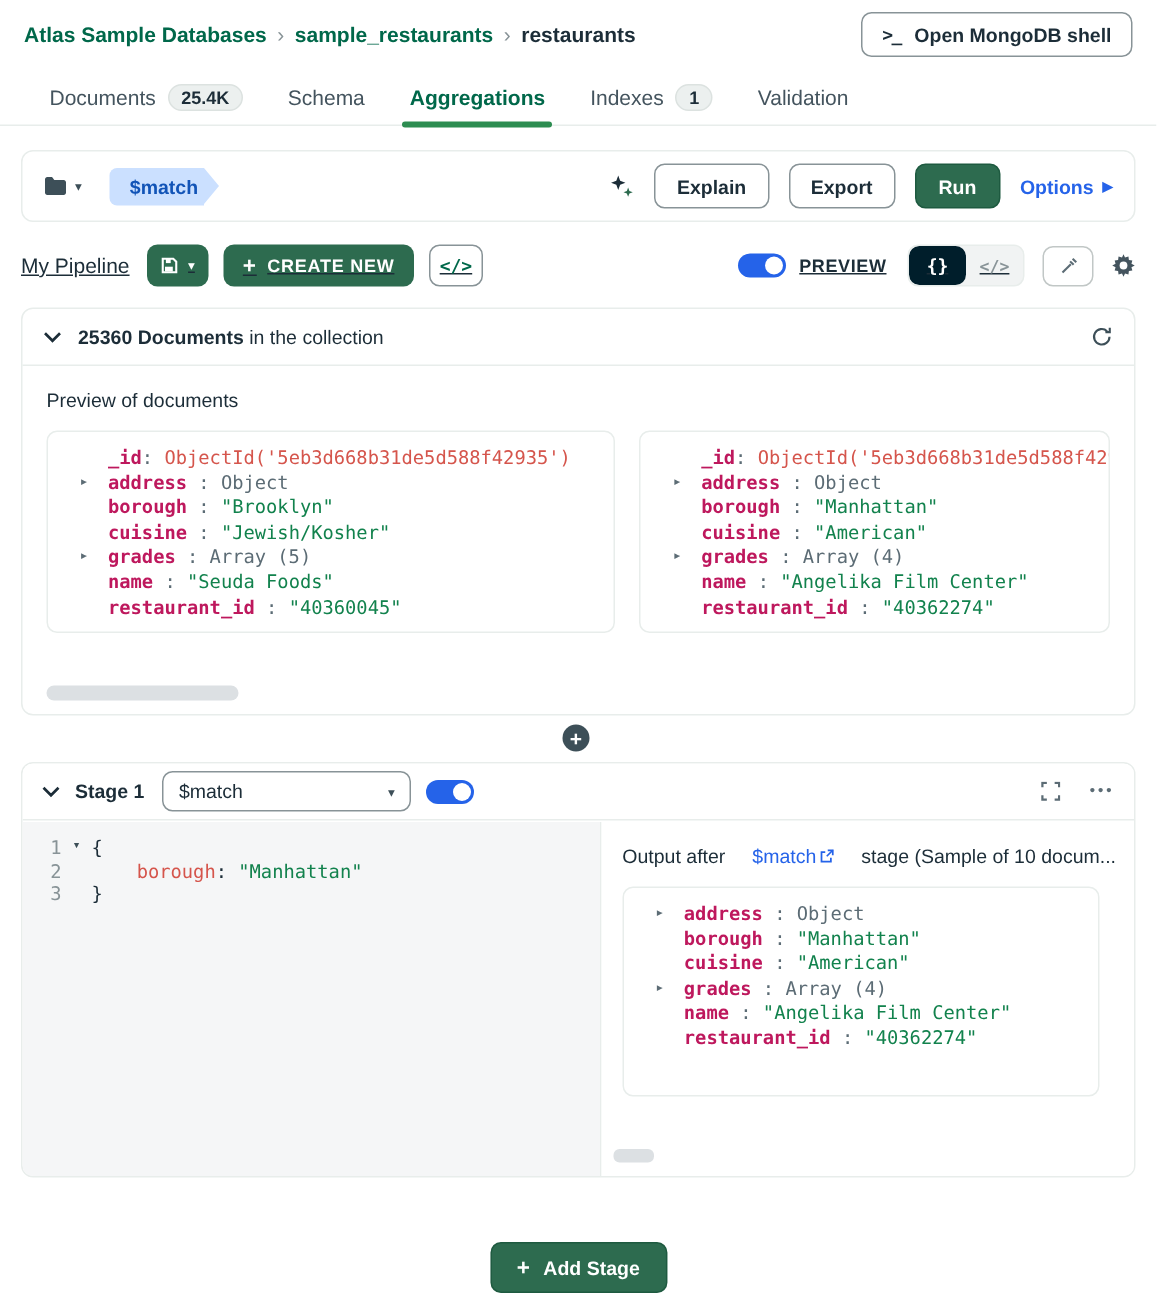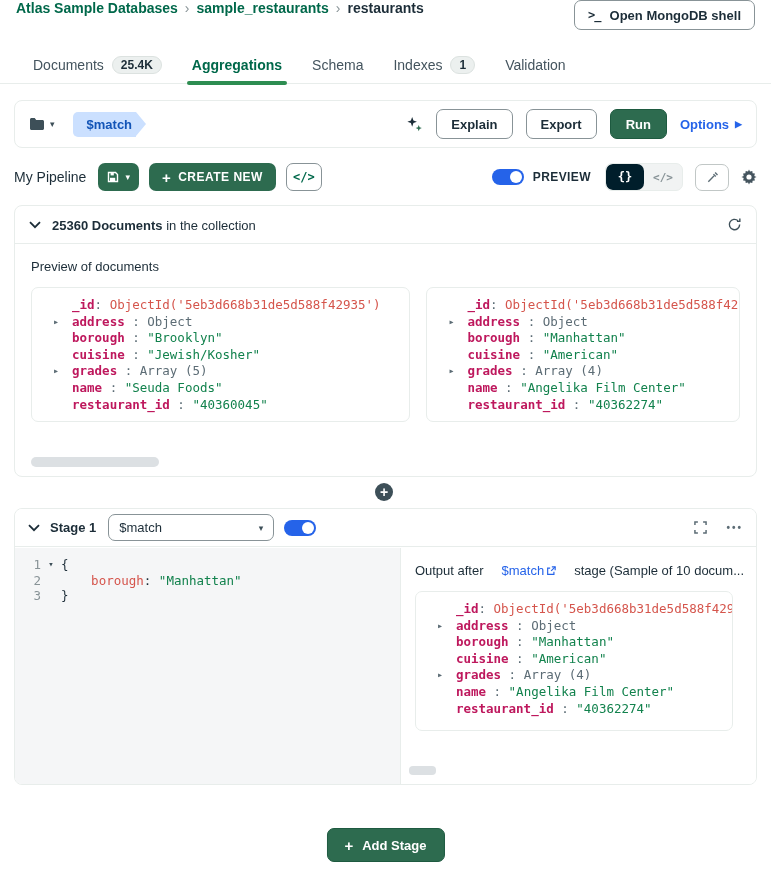--- a/index.html
+++ b/index.html
@@ -5,21 +5,21 @@
   html,body{margin:0;padding:0;}
   body{
     width:771px;height:870px;position:relative;background:#fff;overflow:hidden;
     font-family:"Liberation Sans",sans-serif;color:#1C2D38;
     -webkit-font-smoothing:antialiased;
   }
   .flex{display:flex;align-items:center;}
 
   
   .header{top:0;left:0;right:0;height:46px;padding:0 16px;box-sizing:border-box;
-    display:flex;align-items:flex-start;justify-content:space-between;position:absolute;}
+    display:flex;align-items:center;justify-content:space-between;position:absolute;}
   .crumbs{display:flex;align-items:center;font-size:14px;font-weight:bold;}
   .crumb-green{color:var(--green_text);cursor:pointer;}
   .crumb-sep{color:#889397;font-weight:400;margin:0 7px;font-size:14px;}
   .crumb-current{color:#1C2D38;}
   .shell-btn{display:flex;align-items:center;gap:9px;height:30px;padding:0 13px;
     border:1px solid #889397;border-radius:7px;background:#fff;font-size:13px;
     font-weight:bold;color:#1C2D38;cursor:pointer;}
   .term-glyph{font-family:"DejaVu Sans Mono",monospace;font-weight:bold;font-size:12px;letter-spacing:-1px;}
 
   
@@ -51,21 +51,21 @@
     align-items:center;cursor:pointer;font-family:inherit;}
   .btn-run{height:30px;padding:0 15px;border:1px solid #1E5A40;border-radius:7px;
     background:var(--green);color:#fff;font-size:13px;font-weight:bold;display:flex;
     align-items:center;cursor:pointer;font-family:inherit;}
   .options-link{color:var(--blue);font-size:13px;font-weight:bold;display:flex;
     align-items:center;gap:6px;cursor:pointer;}
   .options-tri{font-size:9px;}
 
   
   .pipebar{top:159px;left:14px;width:743px;height:36px;display:flex;align-items:center;
-    justify-content:space-between;position:absolute;}
+    justify-content:space-between;position:absolute;text-decoration:underline;}
   .pipe-left,.pipe-right{display:flex;align-items:center;}
   .pipe-title{font-size:14px;margin-right:12px;}
   .btn-green-sm{background:var(--green);border:none;border-radius:7px;height:28px;
     display:flex;align-items:center;gap:6px;padding:0 9px;cursor:pointer;color:#fff;}
   .btn-create{background:var(--green);border:none;border-radius:7px;height:28px;
     display:flex;align-items:center;gap:7px;padding:0 13px;margin-left:10px;color:#fff;
     font-size:12px;font-weight:bold;letter-spacing:.5px;cursor:pointer;font-family:inherit;}
   .plus-glyph{font-size:15px;font-weight:bold;line-height:1;}
   .btn-code{height:28px;width:36px;border:1px solid #889397;border-radius:7px;background:#fff;
     margin-left:10px;display:flex;align-items:center;justify-content:center;cursor:pointer;
@@ -167,25 +167,25 @@
     <span class="term-glyph">&gt;_</span>
     <span>Open MongoDB shell</span>
   </button>
 </div>
 
 <div class="tabs">
   <div class="tab">
     <span>Documents</span>
     <span class="badge">25.4K</span>
   </div>
+  <div class="tab">
+    <span>Schema</span>
+  </div>
   <div class="tab active">
     <span>Aggregations</span>
-  </div>
-  <div class="tab">
-    <span>Schema</span>
   </div>
   <div class="tab">
     <span>Indexes</span>
     <span class="badge">1</span>
   </div>
   <div class="tab">
     <span>Validation</span>
   </div>
 </div>
 
@@ -337,21 +337,20 @@
           <span>$match</span>
           <svg width="10" height="10" viewBox="0 0 12 12" fill="none" stroke="#2563E9" stroke-width="1.4">
               <path d="M5 2.5H2v7.5h7.5V7"></path>
               <path d="M7 1h4v4"></path>
               <path d="M11 1L6.2 5.8"></path>
             </svg>
         </span>
         <span>stage (Sample of 10 docum...</span>
       </div>
       <div class="output-card">
-          <div class="doc-row"><span class="doc-caret"></span><span class="dk">_id</span><span class="dsep">: </span><span class="dv-oid">ObjectId('5eb3d668b31de5d588f429</span></div>
           <div class="doc-row"><span class="doc-caret">▸</span><span class="dk">address</span><span class="dsep"> : </span><span class="dv-meta">Object</span></div>
           <div class="doc-row"><span class="doc-caret"></span><span class="dk">borough</span><span class="dsep"> : </span><span class="dv-str">"Manhattan"</span></div>
           <div class="doc-row"><span class="doc-caret"></span><span class="dk">cuisine</span><span class="dsep"> : </span><span class="dv-str">"American"</span></div>
           <div class="doc-row"><span class="doc-caret">▸</span><span class="dk">grades</span><span class="dsep"> : </span><span class="dv-meta">Array (4)</span></div>
           <div class="doc-row"><span class="doc-caret"></span><span class="dk">name</span><span class="dsep"> : </span><span class="dv-str">"Angelika Film Center"</span></div>
           <div class="doc-row"><span class="doc-caret"></span><span class="dk">restaurant_id</span><span class="dsep"> : </span><span class="dv-str">"40362274"</span></div>
         </div>
       <div class="out-pill"></div>
     </div>
   </div>

